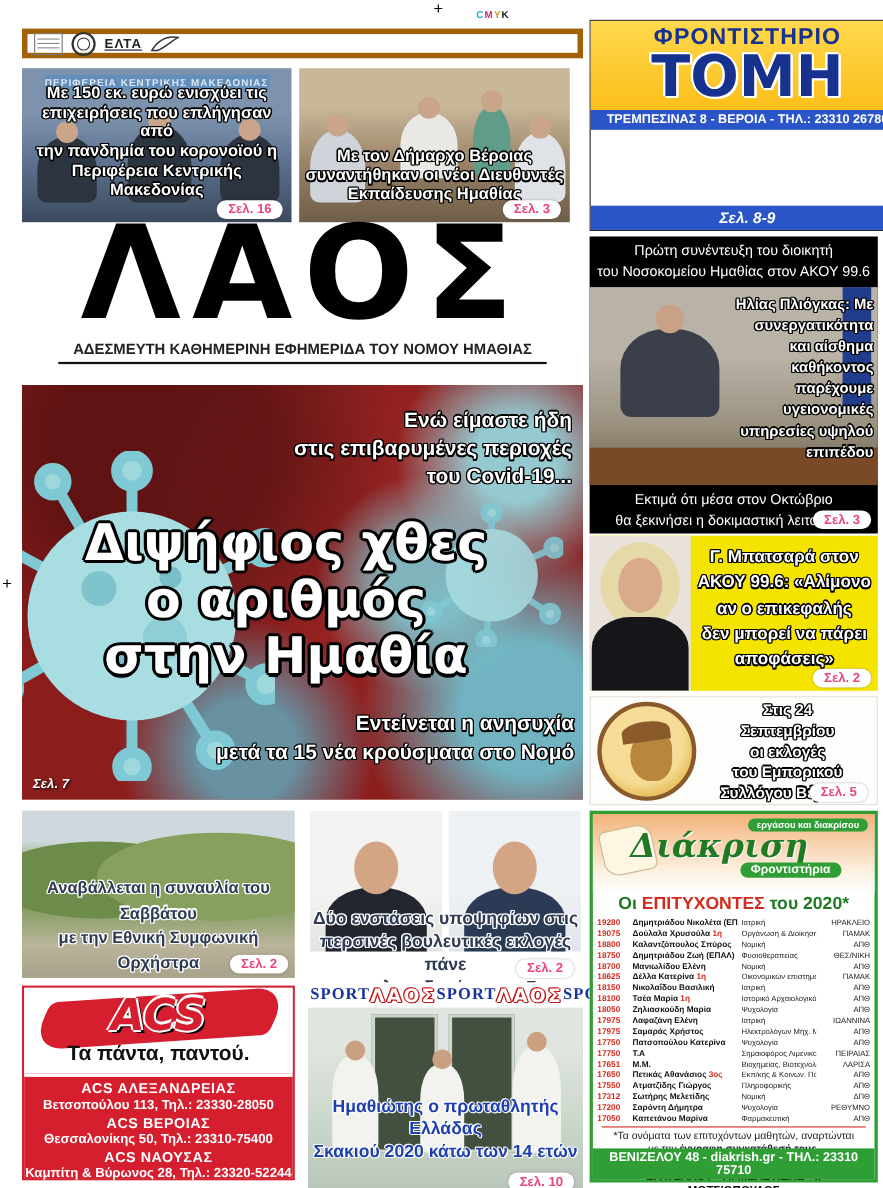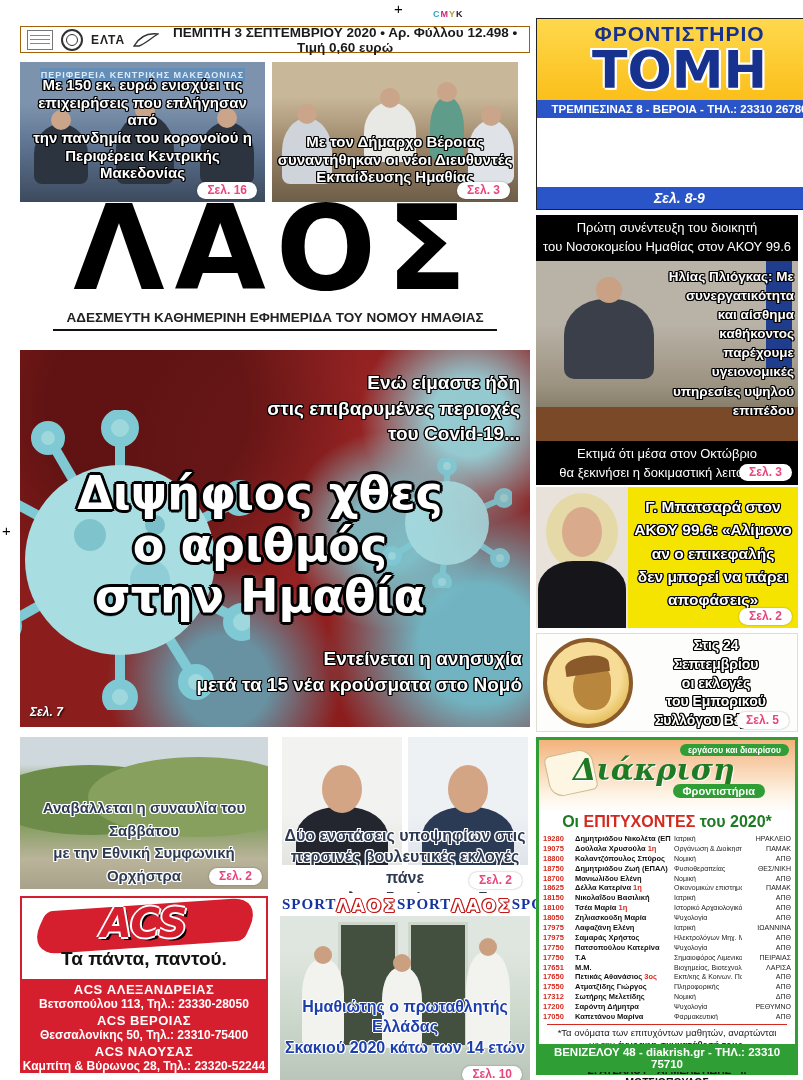--- a/index.html
+++ b/index.html
@@ -13,22 +13,22 @@
        1px 1px 0 #fff,-1px -1px 0 #fff,1px -1px 0 #fff,-1px 1px 0 #fff;}
 
   .badge{display:inline-block;background:#fff;color:#e8467c;font-weight:bold;font-size:12px;
          line-height:17px;padding:0 10px;border-radius:9px;box-shadow:0 0 2px rgba(0,0,0,.35);}
 
   
   .mark{color:#000;font-size:15px;font-weight:normal;}
   .cmyk span{font-size:9px;font-weight:bold;letter-spacing:1px;}
 
   
-  .hdr{left:20px;top:26px;width:510px;height:27px;border:1px solid #a16207;display:flex;
-       align-items:center;gap:8px;padding:0 6px;box-sizing:border-box;}
+  .hdr{left:20px;top:26px;width:510px;height:27px;border:5px solid #a16207;display:flex;
+       align-items:center;gap:8px;padding:0 6px;box-sizing:border-box;text-decoration:underline;}
   .stamp{width:26px;height:20px;border:1px solid #777;display:flex;flex-direction:column;
          justify-content:space-evenly;padding:2px;box-sizing:border-box;}
   .stamp i{display:block;height:1px;background:#888;}
   .elta-circ{width:22px;height:22px;border:2px solid #333;border-radius:50%;box-sizing:border-box;
              display:flex;align-items:center;justify-content:center;}
   .elta-circ i{width:10px;height:10px;border:1.5px solid #333;border-radius:50%;}
   .elta-txt{font-size:12px;font-weight:bold;letter-spacing:1px;color:#222;}
   .hdr-date{flex:1;text-align:center;font-size:13.5px;font-weight:bold;color:#1a1a1a;}
 
   
@@ -206,21 +206,20 @@
         <i></i>
         <i></i>
       </span>
     <span class="elta-circ">
         <i></i>
       </span>
     <span class="elta-txt">ΕΛΤΑ</span>
     <svg width="26" height="16" viewBox="0 0 26 16">
         <path d="M1 14 C8 2 18 1 25 2 C18 6 12 12 6 14 Z" fill="none" stroke="#333" stroke-width="1.4"></path>
       </svg>
-    <span class="hdr-date">ΠΕΜΠΤΗ 3 ΣΕΠΤΕΜΒΡΙΟΥ 2020 • Αρ. Φύλλου 12.498 • Τιμή 0,60 ευρώ</span>
   </div>
 
   <div class="abs photo-card p1">
     <div class="p-banner">ΠΕΡΙΦΕΡΕΙΑ ΚΕΝΤΡΙΚΗΣ ΜΑΚΕΔΟΝΙΑΣ</div>
     <div class="fig" style="left:14px;top:62px;width:54px;height:60px;">
         <span class="hd"></span>
       </div>
     <div class="fig" style="left:96px;top:52px;width:58px;height:70px;">
         <span class="hd"></span>
       </div>

